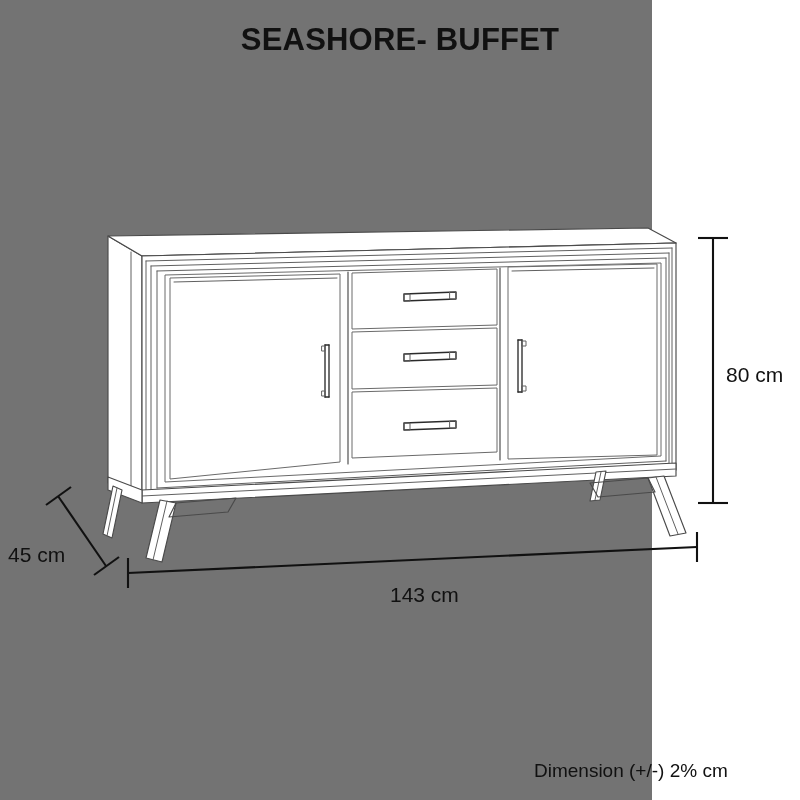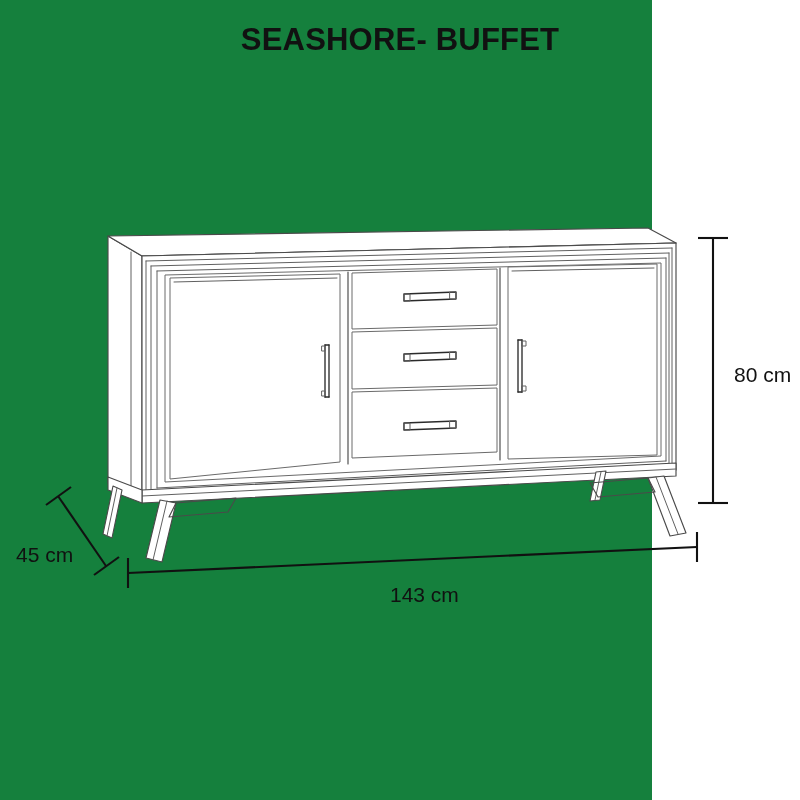--- a/index.html
+++ b/index.html
@@ -12,21 +12,21 @@
     width: 800px;
     height: 800px;
     position: relative;
     font-family: "Liberation Sans", sans-serif;
     overflow: hidden;
   }
   #page {
     position: relative;
     width: 652px;
     height: 800px;
-    background: #15803d;
+    background: #737373;
   }
   .title {
     position: absolute;
     left: 0;
     top: 22px;
     width: 800px;
     text-align: center;
     font-size: 31px;
     font-weight: bold;
     color: #111111;
@@ -36,28 +36,27 @@
   .dim-label {
     position: absolute;
     font-size: 21px;
     color: #111111;
     font-family: "Liberation Sans", sans-serif;
     white-space: nowrap;
   }
   #label-height {
     left: 726px;
     top: 363px;
-    margin-left: 8px;
   }
   #label-width {
     left: 390px;
     top: 583px;
   }
   #label-depth {
-    left: 16px;
+    left: 8px;
     top: 543px;
   }
   .footnote {
     position: absolute;
     left: 534px;
     top: 760px;
     font-size: 19px;
     color: #111111;
     font-family: "Liberation Sans", sans-serif;
     white-space: nowrap;
@@ -249,14 +248,15 @@
     </g>
 
   </svg>
 
   <div class="dim-label" id="label-height">80 cm</div>
 
   <div class="dim-label" id="label-width">143 cm</div>
 
   <div class="dim-label" id="label-depth">45 cm</div>
 
+  <div class="footnote">Dimension (+/-) 2% cm</div>
 
 </div>
 
 </body></html>

